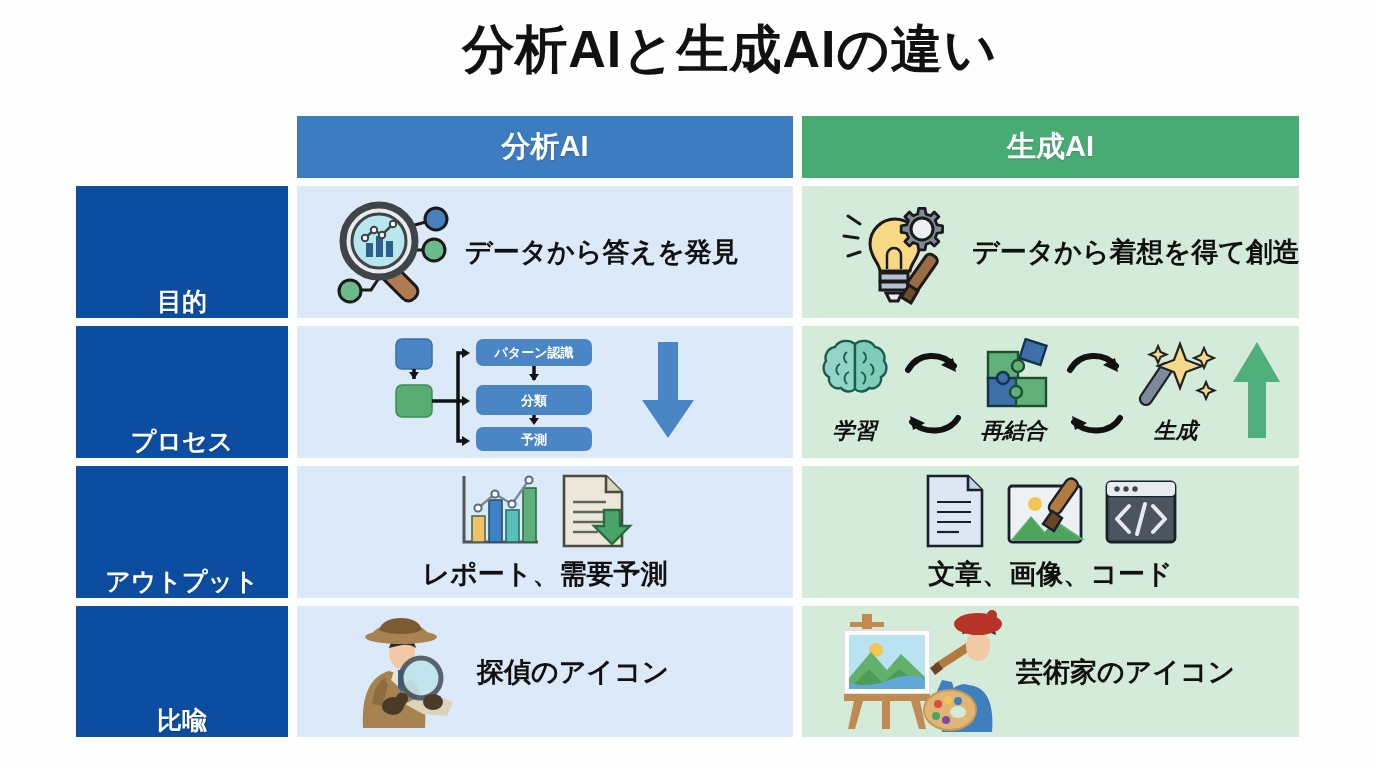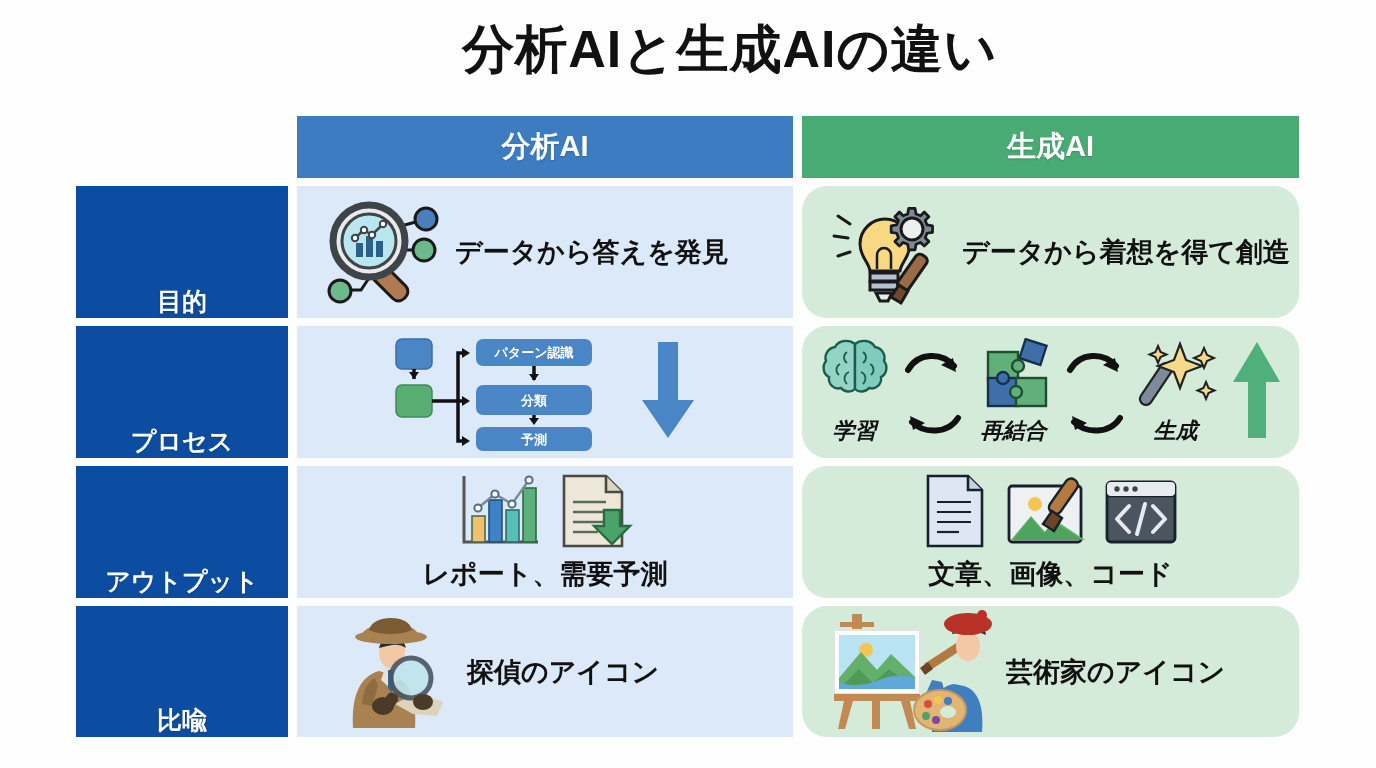--- a/index.html
+++ b/index.html
@@ -37,28 +37,28 @@
   .hdr-blue{background:#3d7cc0;}
   .hdr-green{background:#48ab74;}
   .hdr-spacer{background:transparent;}
   .rowlabel{
     background:#0c4da2;
     display:flex;align-items:flex-end;justify-content:center;
     color:#fff;font-size:25px;font-weight:bold;
     text-shadow:0 1px 2px rgba(0,0,0,.2);
   }
   .cell-blue{background:#dce9f8;}
-  .cell-green{background:#d5ebd9;border-radius:25px;}
+  .cell-green{background:#d5ebd9;}
 
   .content{
     position:absolute;inset:0;
     display:flex;align-items:center;
     gap:14px;
   }
-  .content.pad-l{padding-left:26px;}
+  .content.pad-l{padding-left:36px;}
   .content.center{justify-content:center;}
   .content.col{flex-direction:column;gap:2px;justify-content:center;}
   .phrase{
     font-size:27px;font-weight:bold;color:#111;white-space:nowrap;
   }
   .icons-row{display:flex;align-items:center;gap:16px;}
 
   
   .flow{
     position:absolute;inset:0;display:flex;align-items:center;

